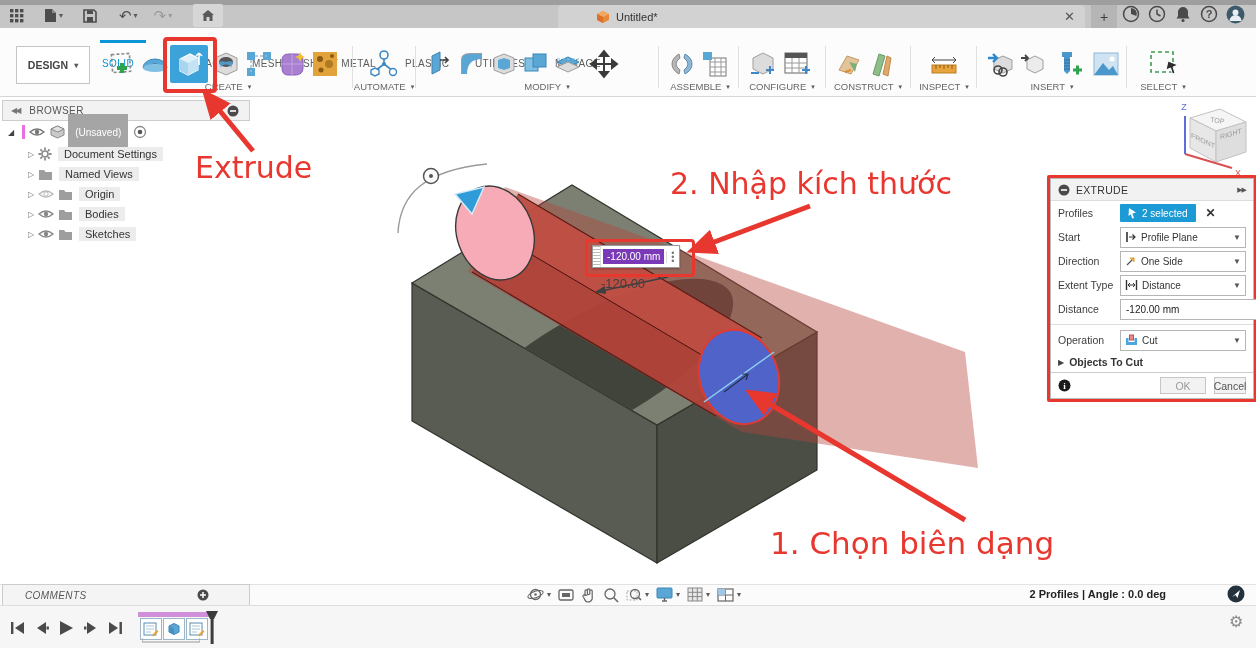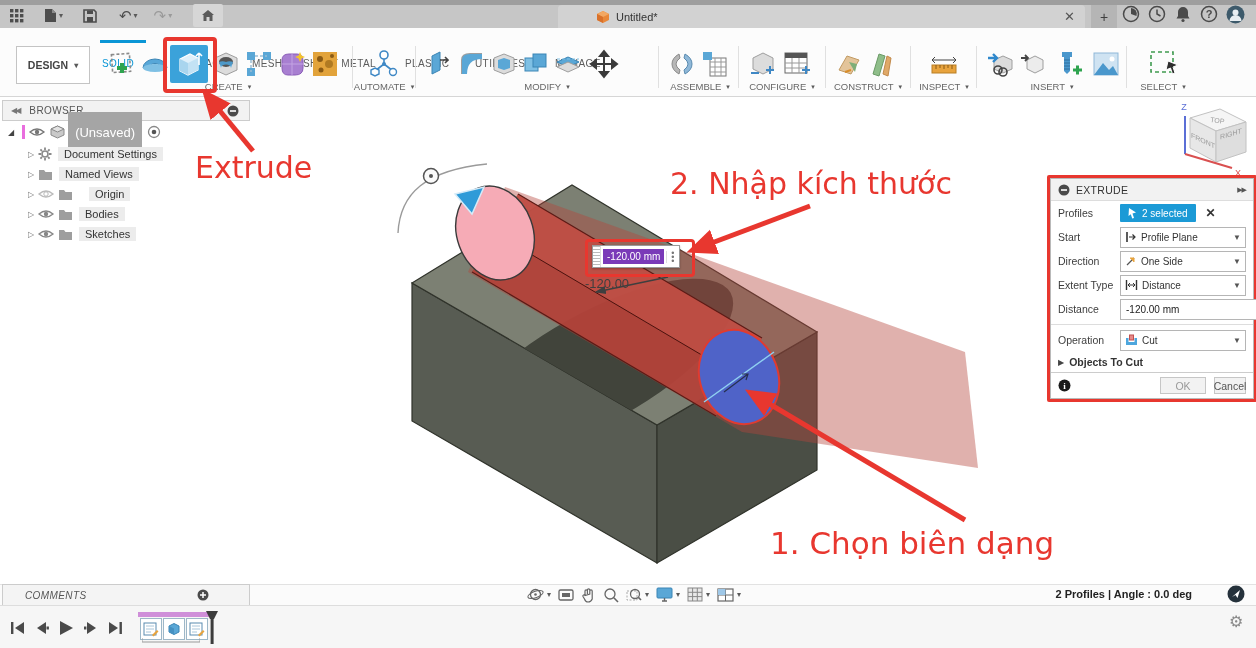--- a/index.html
+++ b/index.html
@@ -25,21 +25,21 @@
   #designbtn{left:16px;top:46px;width:72px;height:36px;border:1px solid #c4c4c4;background:#fff;display:flex;align-items:center;justify-content:center;font-size:10.5px;font-weight:bold;color:#444;gap:4px;}
   .ti{position:absolute;top:46px;width:32px;height:36px;display:flex;align-items:center;justify-content:center;}
   .ti-hl{background:#3ba2da;border-radius:2px;}
   .rsep{position:absolute;top:46px;width:1px;height:42px;background:#e0e0e0;}
   .rlabel{position:absolute;top:81px;font-size:9.5px;color:#666;display:flex;align-items:center;gap:3px;transform:translateX(-50%);}
   .rlabel .qcaret{font-size:7px;}
   
   #browser-h{left:2px;top:100px;width:246px;height:19px;background:#f2f2f2;border:1px solid #ccc;display:flex;align-items:center;font-size:10px;color:#555;}
   .brow{position:absolute;display:flex;align-items:center;height:18px;font-size:11px;color:#333;}
   .chip{background:#ececec;padding:1px 6px;}
-  .rootchip{background:#a5a5a5;color:#fff;padding:13px 7px;font-size:13px;}
+  .rootchip{background:#a5a5a5;color:#fff;padding:13px 7px;font-size:10px;}
   .caret-c{color:#777;font-size:8px;width:10px;}
   
   #dlgwrap{left:1047px;top:175px;width:204px;border:3px solid #e8372f;border-radius:2px;background:#fff;z-index:30;}
   #dlg{border:1px solid #b9b9b9;background:#fff;}
   #dlg-h{height:21px;background:#f2f2f2;border-bottom:1px solid #ddd;display:flex;align-items:center;padding:0 7px;}
   #dlg-h .t{font-size:10.5px;color:#333;margin-left:6px;letter-spacing:.3px;}
   .drow{display:flex;align-items:center;height:24px;padding:0 7px;}
   .dlabel{width:62px;font-size:10.5px;color:#3d3d3d;flex:none;}
   .dsel{flex:1;height:19px;border:1px solid #b5b5b5;background:#fff;display:flex;align-items:center;padding:0 4px;font-size:10px;color:#333;gap:4px;}
   .dsel .car{margin-left:auto;font-size:8px;color:#555;}
@@ -51,30 +51,30 @@
   .typebtn.sel{background:#1b9ad6;}
   #profchip{background:#1b9ad6;color:#fff;font-size:10px;height:18px;display:flex;align-items:center;padding:0 8px;gap:5px;border-radius:1px;}
   
   .ann{color:#e8372f;font-family:"DejaVu Sans",sans-serif;font-weight:500;z-index:40;white-space:nowrap;}
   .redbox{border:3px solid #e8372f;border-radius:4px;z-index:28;pointer-events:none;}
   
   #combar{left:0;top:584px;width:1256px;height:21px;background:#fbfbfb;border-top:1px solid #e2e2e2;}
   #compan{left:2px;top:584px;width:246px;height:20px;background:#f4f4f4;border:1px solid #ccc;display:flex;align-items:center;font-size:10px;color:#555;}
   #navbar{left:527px;top:586px;display:flex;align-items:center;gap:7px;}
   .nav-ic{display:flex;align-items:center;gap:1px;color:#666;}
-  #statusline{left:1002px;top:588px;width:190px;text-align:right;font-size:11px;font-weight:bold;color:#222;}
+  #statusline{left:976px;top:588px;width:190px;text-align:right;font-size:11px;font-weight:bold;color:#222;}
   #tlbar{left:0;top:605px;width:1256px;height:43px;background:#f6f6f6;border-top:1px solid #ddd;}
   .pb{display:flex;align-items:center;gap:10px;}
   .tlicon{position:absolute;top:618px;width:20px;height:20px;border:1px solid #9db7c8;background:#fff;display:flex;align-items:center;justify-content:center;}
   
   #dimwidget{left:592px;top:245px;height:21px;background:#fff;border:1px solid #9a9a9a;display:flex;align-items:center;z-index:26;box-shadow:0 1px 2px rgba(0,0,0,.25);}
   #dimgrip{width:7px;align-self:stretch;background:repeating-linear-gradient(#bbb 0 1px,#fff 1px 3px);border-right:1px solid #ddd;}
   #dimval{background:#7a3ab8;color:#fff;font-size:10px;padding:2px 4px;margin:0 2px;}
   #dimmenu{color:#777;font-size:9px;letter-spacing:0;padding:0 4px;border-left:1px solid #ddd;line-height:4px;}
-  #dimlabel{left:585px;top:276px;font-size:13px;color:#3f3f3f;z-index:25;}
+  #dimlabel{left:601px;top:276px;font-size:13px;color:#3f3f3f;z-index:25;}
   svg{display:block;}
   .nocl{pointer-events:none;}
 </style>
 </head>
 <body>
 
 <div id="app">
 
   <div class="abs" id="titlebar">
     <div class="qat abs" style="left:7px;top:4px;">
@@ -526,21 +526,21 @@
         <svg width="16" height="12">
           <path d="M1 6 Q8 0 15 6 Q8 12 1 6 Z" fill="none" stroke="#bbb" stroke-width="1.4"></path>
           <circle cx="8" cy="6" r="2.2" fill="none" stroke="#bbb"></circle>
         </svg>
       </span>
     <span style="margin-left:4px;">
         <svg width="15" height="12">
           <path d="M1 2 h5 l1.5 2 H14 v8 H1 Z" fill="#9e9e9e"></path>
         </svg>
       </span>
-    <span class="chip" style="margin-left:16px;">Origin</span>
+    <span class="chip" style="margin-left:6px;">Origin</span>
   </div>
   <div class="brow" style="left:28px;top:205px;">
     <span class="caret-c">▷</span>
     <span>
         <svg width="16" height="12">
           <path d="M1 6 Q8 0 15 6 Q8 12 1 6 Z" fill="none" stroke="#888" stroke-width="1.4"></path>
           <circle cx="8" cy="6" r="2.2" fill="#888"></circle>
         </svg>
       </span>
     <span style="margin-left:4px;">

